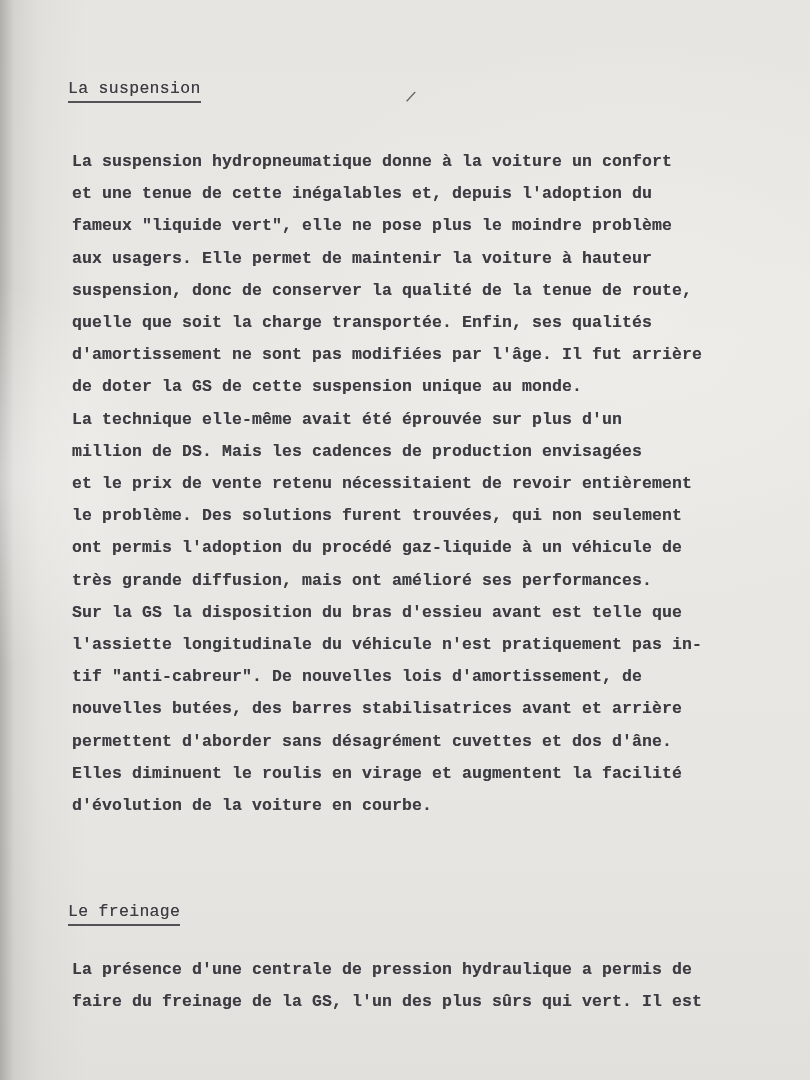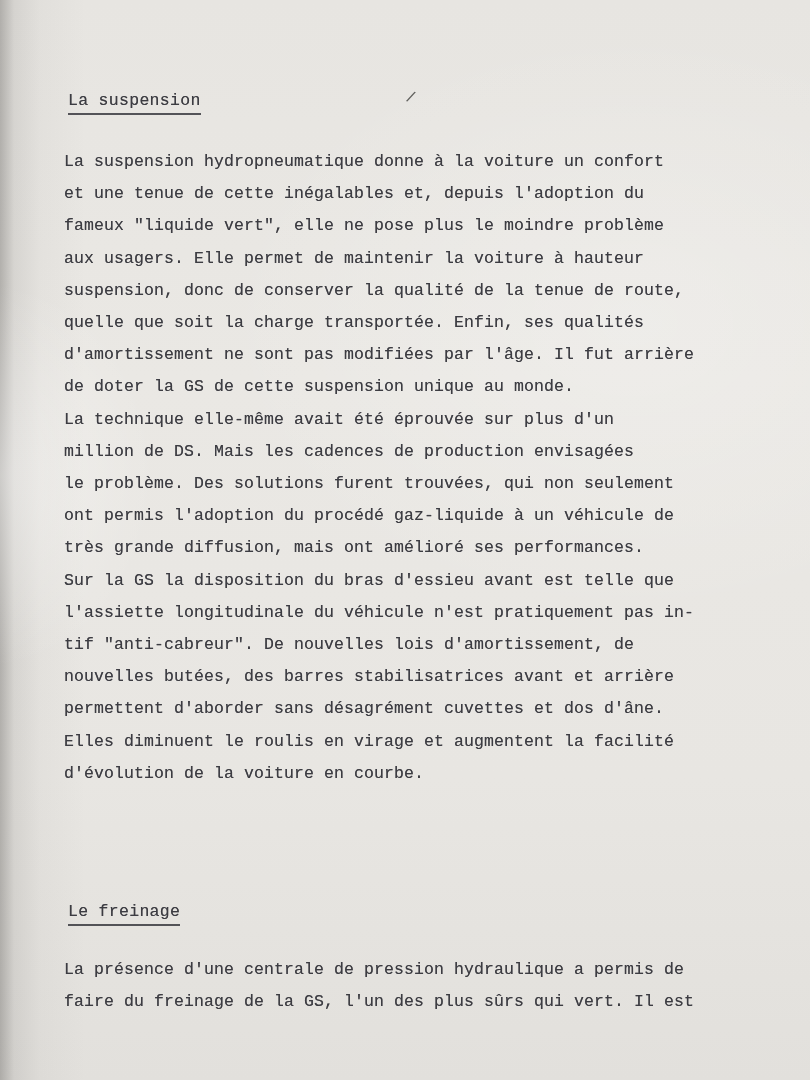--- a/index.html
+++ b/index.html
@@ -26,26 +26,27 @@
     margin: 0;
     font-size: 16.5px;
     font-weight: normal;
     line-height: 22px;
     letter-spacing: 0.3px;
     display: inline-block;
     border-bottom: 2px solid rgba(58,58,64,0.85);
     padding-bottom: 1px;
     text-shadow: 0 0 0.5px rgba(60,60,66,0.7);
   }
-  .heading-suspension { top: 90px; }
+  .heading-suspension { top: 78px; }
   .heading-freinage  { top: 901px; }
   .para {
     position: absolute;
-    left: 64px;
+    left: 72px;
     right: 40px;
+    font-weight: bold;
   }
   .para-suspension { top: 146px; }
   .para-freinage   { top: 954px; }
   .line {
     font-size: 16.5px;
     line-height: 32.2px;
     white-space: pre;
     letter-spacing: 0.1px;
     text-shadow: 0 0 0.5px rgba(60,60,66,0.65);
   }
@@ -71,20 +72,21 @@
     <div class="line">La suspension hydropneumatique donne à la voiture un confort</div>
     <div class="line">et une tenue de cette inégalables et, depuis l'adoption du</div>
     <div class="line">fameux "liquide vert", elle ne pose plus le moindre problème</div>
     <div class="line">aux usagers. Elle permet de maintenir la voiture à hauteur</div>
     <div class="line">suspension, donc de conserver la qualité de la tenue de route,</div>
     <div class="line">quelle que soit la charge transportée. Enfin, ses qualités</div>
     <div class="line">d'amortissement ne sont pas modifiées par l'âge. Il fut arrière</div>
     <div class="line">de doter la GS de cette suspension unique au monde.</div>
     <div class="line">La technique elle-même avait été éprouvée sur plus d'un</div>
     <div class="line">million de DS. Mais les cadences de production envisagées</div>
+    <div class="line">et le prix de vente retenu nécessitaient de revoir entièrement</div>
     <div class="line">le problème. Des solutions furent trouvées, qui non seulement</div>
     <div class="line">ont permis l'adoption du procédé gaz-liquide à un véhicule de</div>
     <div class="line">très grande diffusion, mais ont amélioré ses performances.</div>
     <div class="line">Sur la GS la disposition du bras d'essieu avant est telle que</div>
     <div class="line">l'assiette longitudinale du véhicule n'est pratiquement pas in-</div>
     <div class="line">tif "anti-cabreur". De nouvelles lois d'amortissement, de</div>
     <div class="line">nouvelles butées, des barres stabilisatrices avant et arrière</div>
     <div class="line">permettent d'aborder sans désagrément cuvettes et dos d'âne.</div>
     <div class="line">Elles diminuent le roulis en virage et augmentent la facilité</div>
     <div class="line">d'évolution de la voiture en courbe.</div>

